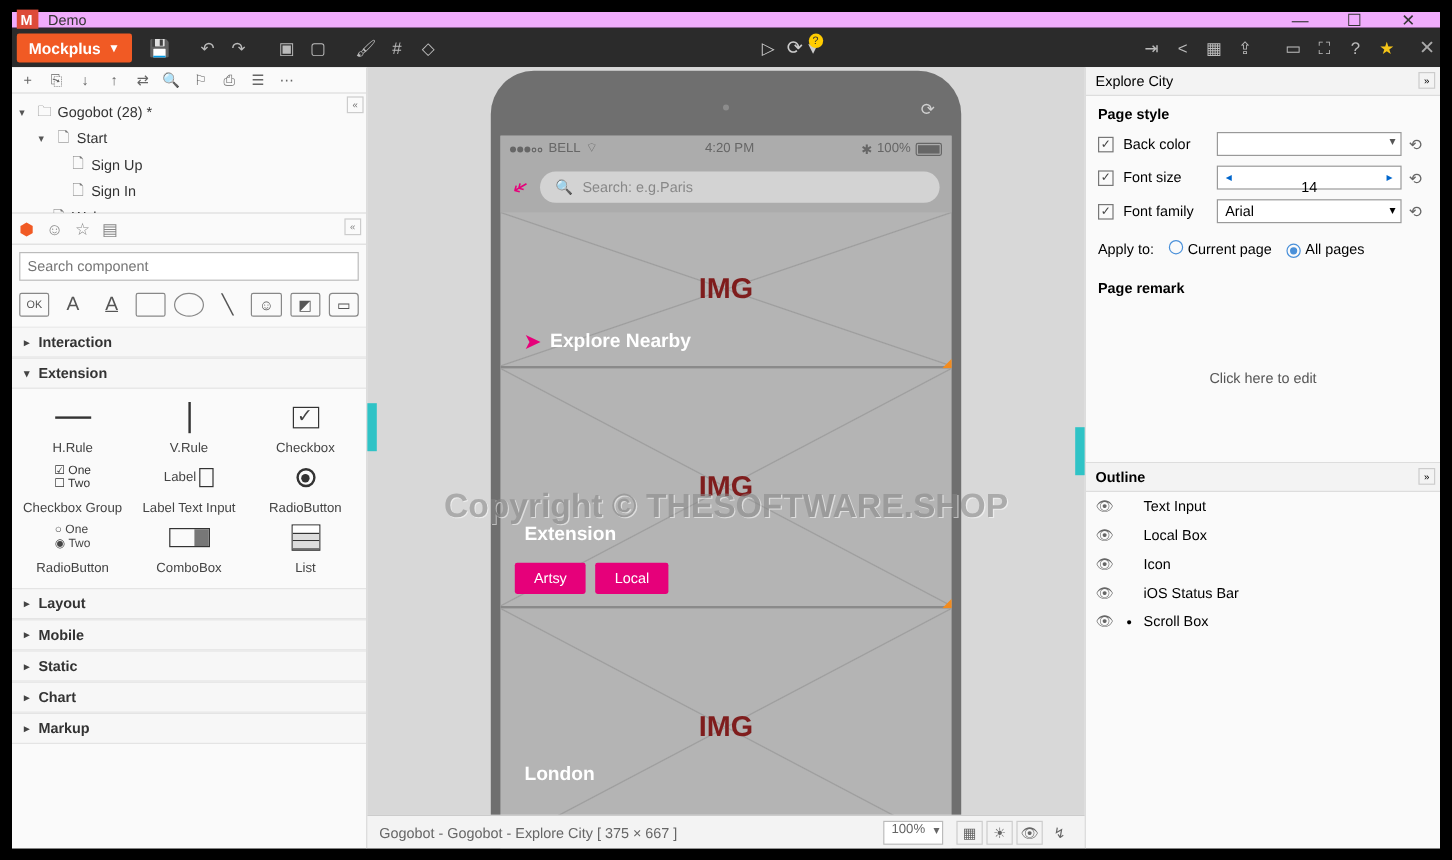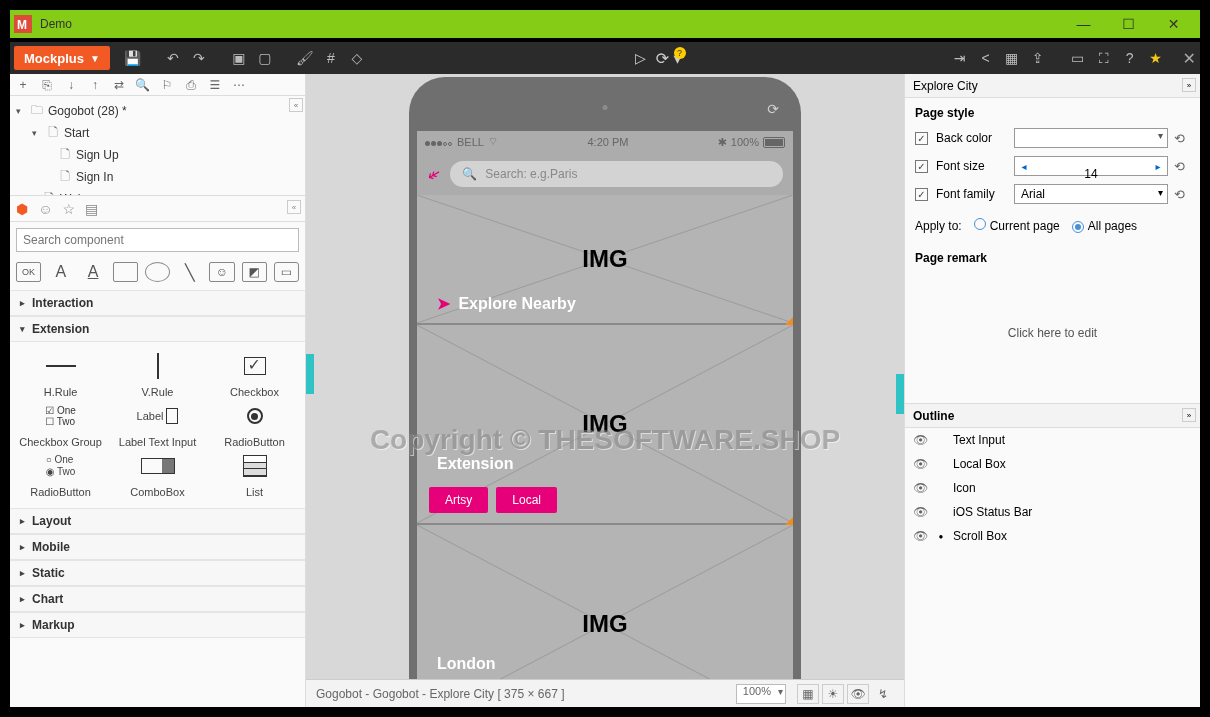--- a/index.html
+++ b/index.html
@@ -1,20 +1,20 @@
 <!DOCTYPE html>
 <html><head>
 <meta charset="utf-8">
 <style>
 * { margin: 0; padding: 0; box-sizing: border-box; font-family: "Segoe UI", Arial, sans-serif; }
 html, body { width: 1210px; height: 717px; background: #000; overflow: hidden; }
 .app-window { position: absolute; left: 10px; top: 10px; width: 1190px; height: 697px; background: #fff; display: flex; flex-direction: column; }
 
 
-.titlebar { height: 32px; display: flex; align-items: center; padding: 0 4px; background: #84cc16; border-bottom: 4px solid #000000; }
+.titlebar { height: 14px; display: flex; align-items: center; padding: 0 4px; background: #f0abfc; border-bottom: 1px solid #000000; }
 .titlebar .logo { width: 18px; height: 18px; background: #dd4b39; margin-right: 8px; }
 .titlebar .logo::after { content: "M"; color:#fff; font-weight:700; font-size:12px; margin-left:3px; line-height:18px; }
 .titlebar-title { font-size: 12px; color: #333; }
 .titlebar-spacer { flex: 1; }
 .win-btn { width: 45px; height: 28px; display:flex; align-items:center; justify-content:center; color:#333; font-size:14px; }
 
 
 .topbar { height: 32px; background: #2b2b2b; display: flex; align-items: center; padding: 0 4px; color: #ddd; }
 .brand { background: #f15a24; height: 24px; padding: 0 10px; display:flex; align-items:center; color:#fff; font-weight:600; font-size:13px; border-radius:2px; margin-right:10px;}
 .brand .caret { margin-left:6px; font-size:10px; }
@@ -87,21 +87,21 @@
 .dots span.empty { background:transparent; border:1px solid #666; width:4px; height:4px; }
 .sb-center { flex:1; text-align:center; }
 .sb-right { display:flex; align-items:center; gap:4px; }
 .batt { width:22px; height:11px; border:1px solid #666; border-radius:2px; position:relative; }
 .batt::after { content:""; position:absolute; left:1px; top:1px; width:18px; height:7px; background:#666; }
 .searchbar-row { height:42px; background:#acacac; display:flex; align-items:center; padding:0 10px; gap:10px; }
 .back-icon { color:#e6007a; font-size:16px; transform: rotate(-30deg); }
 .searchbox { flex:1; height:26px; background:#d3d3d3; border-radius:13px; display:flex; align-items:center; padding:0 12px; color:#888; font-size:12px; gap:8px; }
 .img-block { position:relative; border-bottom:2px solid #8a8a8a; }
 .img-block .x1 { position:absolute; inset:0; background: linear-gradient(to top right, transparent calc(50% - 1px), #9c9c9c, transparent calc(50% + 1px)), linear-gradient(to top left, transparent calc(50% - 1px), #9c9c9c, transparent calc(50% + 1px)); }
-.img-label { position:absolute; left:50%; top:50%; transform:translate(-50%,-50%); font-size:24px; font-weight:600; color:#000000; }
+.img-label { position:absolute; left:50%; top:50%; transform:translate(-50%,-50%); font-size:24px; font-weight:600; color:#7f1d1d; }
 .section-title { position:absolute; left:20px; color:#fff; font-weight:700; font-size:16px; display:flex; align-items:center; gap:8px; }
 .nearby { bottom:10px; }
 .nearby .arrow-ico { color:#e6007a; font-size:16px; }
 .city-title { bottom:50px; }
 .tags { position:absolute; left:12px; bottom:10px; display:flex; gap:8px; }
 .tag { background:#e6007a; color:#fff; font-size:12px; padding:6px 16px; border-radius:2px; }
 .ruler-mark { position:absolute; right:-2px; bottom:-2px; width:10px; height:10px; background:#f38b1e; clip-path: polygon(100% 0, 100% 100%, 0 100%); }
 .bottom-status { position:absolute; left:0; right:0; bottom:0; height:28px; background:#f3f3f3; border-top:1px solid #ccc; display:flex; align-items:center; padding:0 10px; font-size:12px; color:#666; }
 .bs-spacer { flex:1; }
 .zoom-sel { height:20px; border:1px solid #bbb; padding:0 14px 0 6px; font-size:11px; background:#fff; margin-right:8px; position:relative; }

